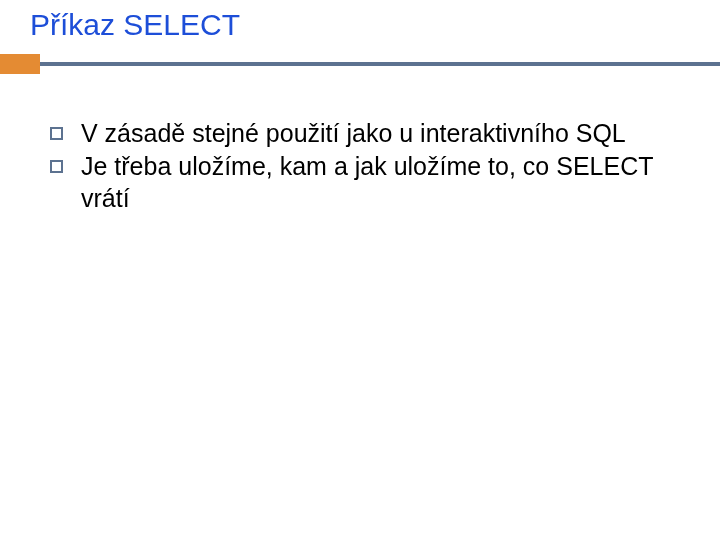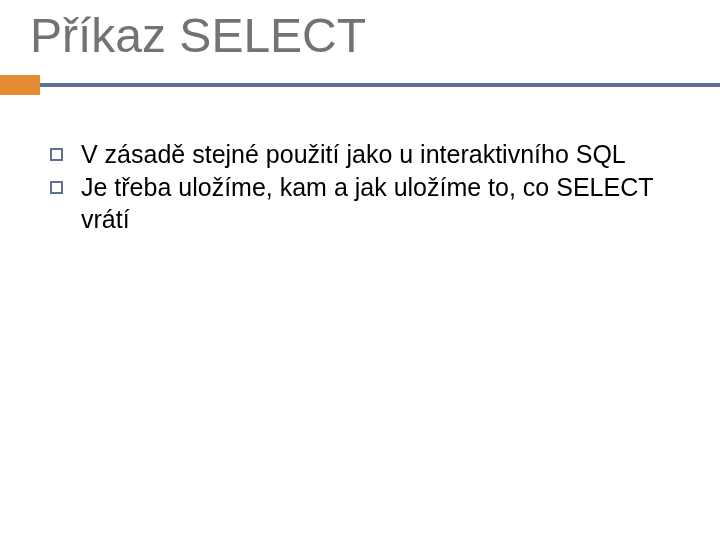--- a/index.html
+++ b/index.html
@@ -9,22 +9,22 @@
     background: #ffffff;
     font-family: Arial, Helvetica, sans-serif;
     overflow: hidden;
   }
   .slide {
     width: 100%;
     height: 100%;
     padding: 8px 0 0 0;
   }
   .title {
-    font-size: 48px;
-    color: #737373;
+    font-size: 30px;
+    color: #1d4ed8;
     padding: 0 0 12px 30px;
     font-weight: 400;
   }
   .rule-row {
     display: flex;
     align-items: stretch;
     height: 20px;
     margin-bottom: 44px;
   }
   .rule-accent {

